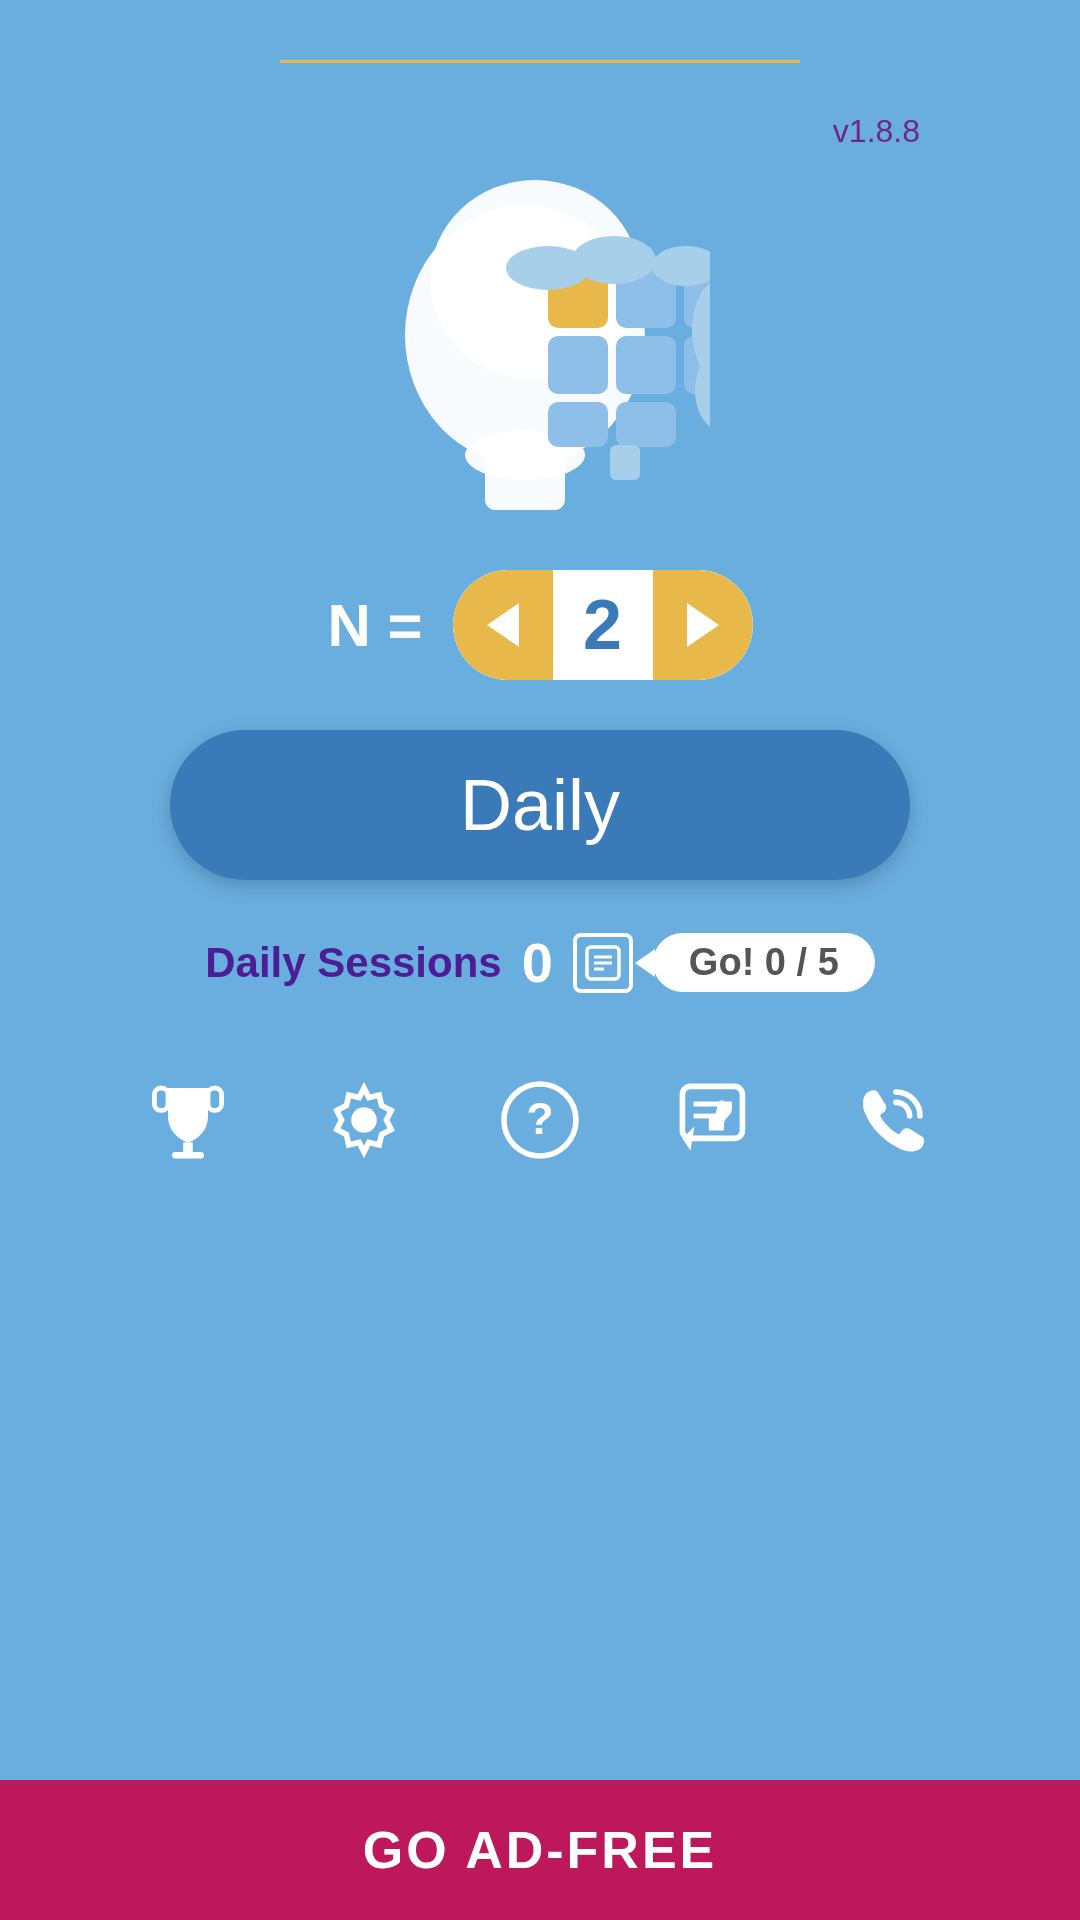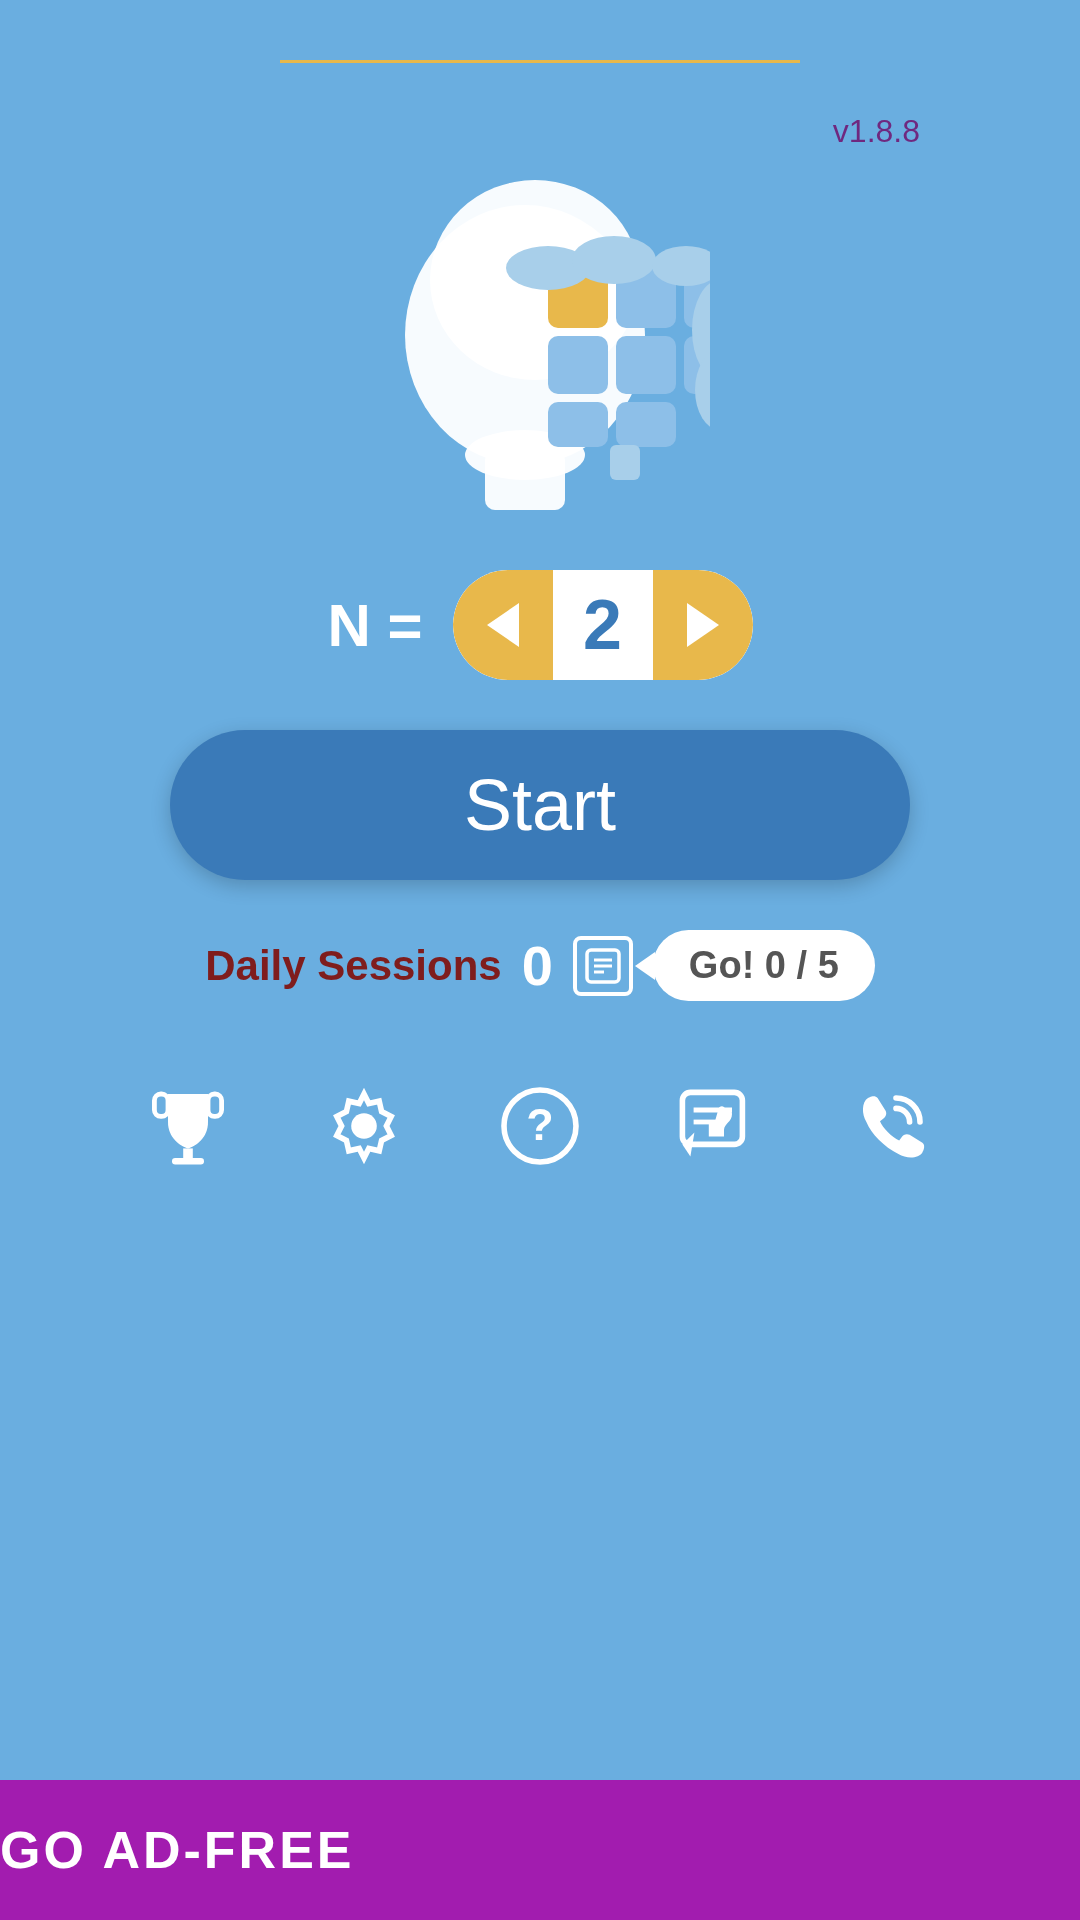--- a/index.html
+++ b/index.html
@@ -159,21 +159,21 @@
 
     
     .daily-sessions {
       display: flex;
       align-items: center;
       gap: 20px;
       margin-bottom: 60px;
     }
 
     .daily-label {
-      color: #7f1d1d;
+      color: #4c1d95;
       font-size: 42px;
       font-weight: 700;
     }
 
     .daily-count {
       color: white;
       font-size: 56px;
       font-weight: 700;
     }
 
@@ -185,21 +185,21 @@
       display: flex;
       align-items: center;
       justify-content: center;
       color: white;
       font-size: 36px;
     }
 
     .go-bubble {
       background-color: white;
       border-radius: 40px;
-      padding: 14px 36px;
+      padding: 8px 36px;
       font-size: 38px;
       font-weight: 700;
       color: #555;
       position: relative;
     }
 
     .go-bubble::before {
       content: '';
       position: absolute;
       left: -18px;
@@ -234,23 +234,24 @@
     .nav-icon svg {
       width: 80px;
       height: 80px;
       fill: white;
     }
 
     
     .ad-banner {
       width: 100%;
       height: 140px;
-      background-color: #a21caf;
-      display: flex;
-      align-items: center;
+      background-color: #be185d;
+      display: flex;
+      align-items: center;
+      justify-content: center;
       flex-shrink: 0;
     }
 
     .ad-text {
       color: white;
       font-size: 52px;
       font-weight: 900;
       letter-spacing: 3px;
     }
   </style>
@@ -303,21 +304,21 @@
       <button class="n-btn">
         <div class="n-arrow n-arrow-left"></div>
       </button>
       <span class="n-value">2</span>
       <button class="n-btn">
         <div class="n-arrow n-arrow-right"></div>
       </button>
     </div>
   </div>
 
-  <button class="start-btn">Start</button>
+  <button class="start-btn">Daily</button>
 
   <div class="daily-sessions">
     <span class="daily-label">Daily Sessions</span>
     <span class="daily-count">0</span>
     <div class="daily-icon">
       <svg width="36" height="36" viewBox="0 0 36 36" fill="none" xmlns="http://www.w3.org/2000/svg">
         <rect x="2" y="2" width="32" height="32" rx="4" stroke="white" stroke-width="3.5" fill="none"></rect>
         <line x1="9" y1="12" x2="27" y2="12" stroke="white" stroke-width="3"></line>
         <line x1="9" y1="18" x2="27" y2="18" stroke="white" stroke-width="3"></line>
         <line x1="9" y1="24" x2="19" y2="24" stroke="white" stroke-width="3"></line>

